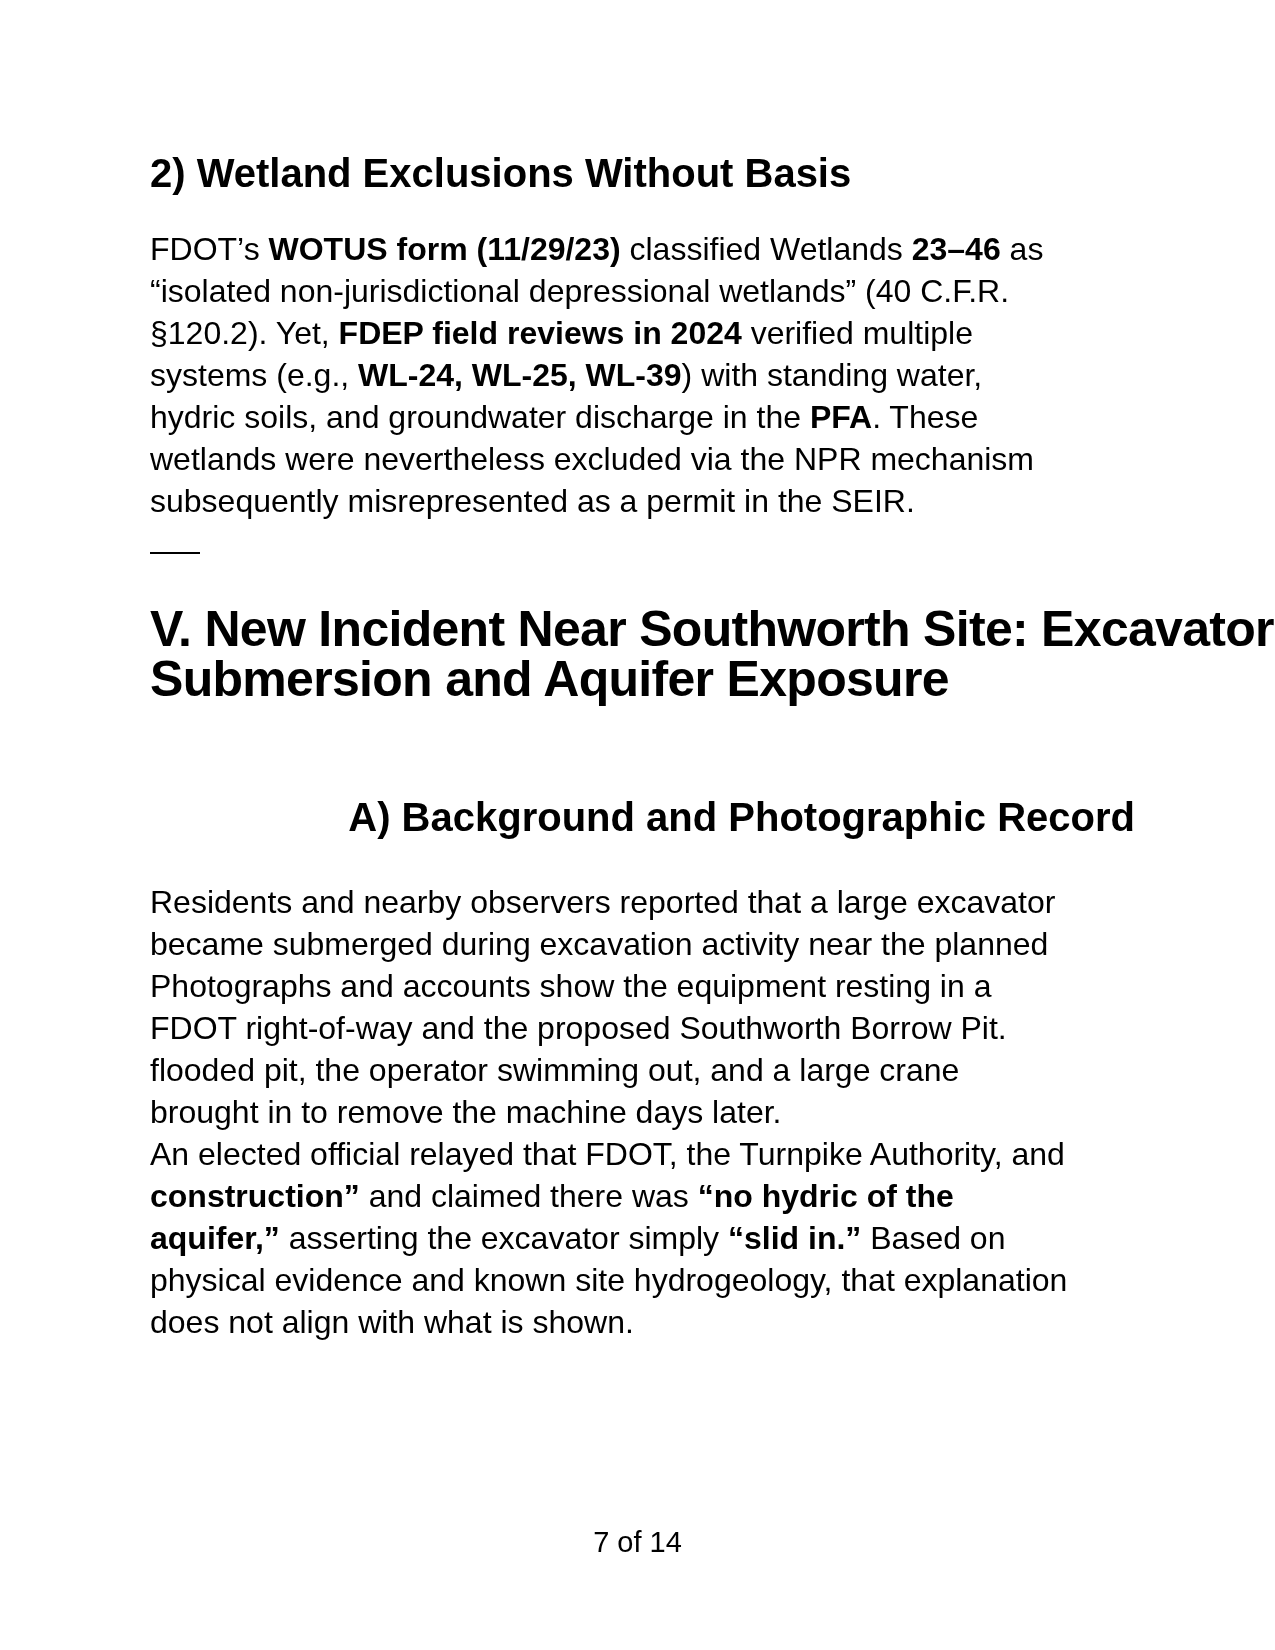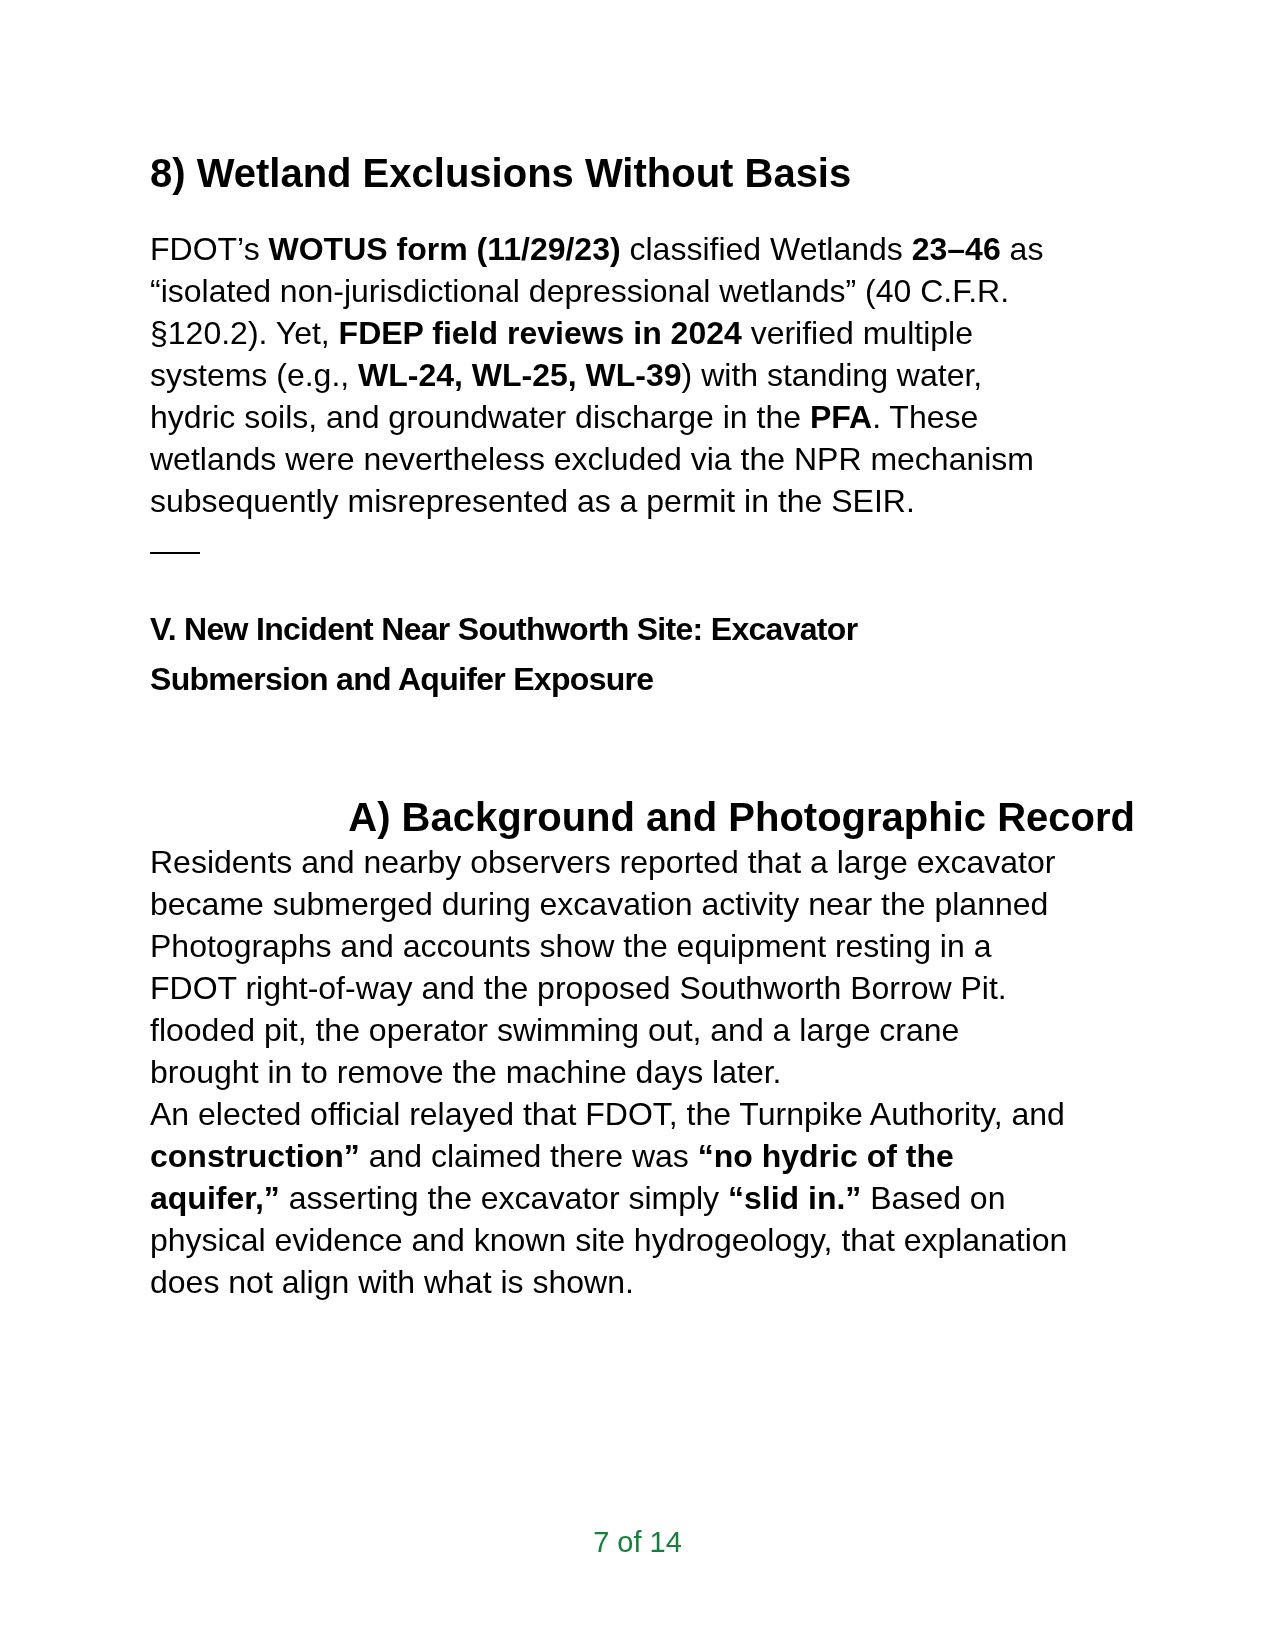--- a/index.html
+++ b/index.html
@@ -25,60 +25,60 @@
 
   .h2 {
     font-size: 40px;
     font-weight: 700;
     line-height: 48px;
     margin: 0;
   }
   .h2.sub { margin-top: 89px; text-align: right; }
 
   .h1 {
-    font-size: 32px;
+    font-size: 50px;
     font-weight: 700;
     line-height: 50px;
     letter-spacing: -0.7px;
     margin-top: 50px;
   }
 
   .body-text {
     font-size: 32px;
     font-weight: 400;
     line-height: 42px;
   }
   .para1 { margin-top: 31px; }
-  .para2 { }
+  .para2 { margin-top: 40px; }
 
   .divider {
     margin-top: 30px;
     width: 50px;
     height: 2px;
     background: #000000;
   }
 
   .footer {
     position: absolute;
     top: 1524px;
     left: 0;
     width: 1275px;
     text-align: center;
     font-size: 29px;
     line-height: 36px;
-    color: #15803d;
+    color: #000000;
   }
 </style>
 </head>
 <body>
 
 <div class="page">
   <div class="content">
 
-    <div class="h2">8) Wetland Exclusions Without Basis</div>
+    <div class="h2">2) Wetland Exclusions Without Basis</div>
 
     <div class="body-text para1">
         <div class="line"><span>FDOT’s </span><b>WOTUS form (11/29/23)</b><span> classified Wetlands </span><b>23–46</b><span> as</span></div>
         <div class="line"><span>“isolated non-jurisdictional depressional wetlands” (40 C.F.R.</span></div>
         <div class="line"><span>§120.2). Yet, </span><b>FDEP field reviews in 2024</b><span> verified multiple</span></div>
         <div class="line"><span>systems (e.g., </span><b>WL-24, WL-25, WL-39</b><span>) with standing water,</span></div>
         <div class="line"><span>hydric soils, and groundwater discharge in the </span><b>PFA</b><span>. These</span></div>
         <div class="line"><span>wetlands were nevertheless excluded via the NPR mechanism</span></div>
         <div class="line"><span>subsequently misrepresented as a permit in the SEIR.</span></div>
       </div>

